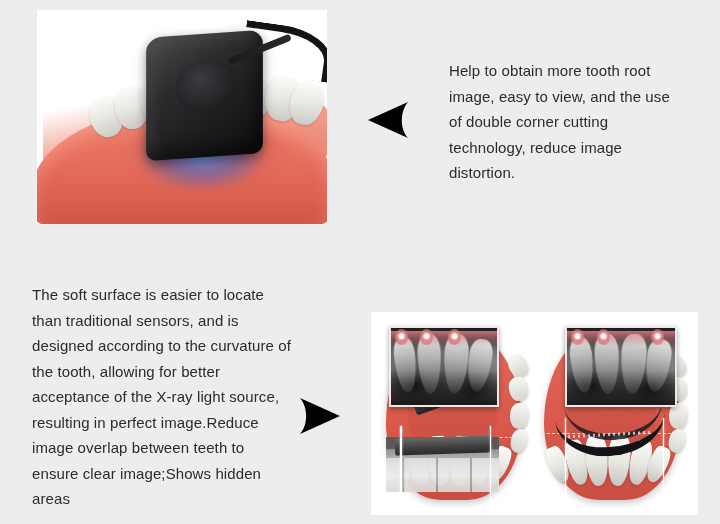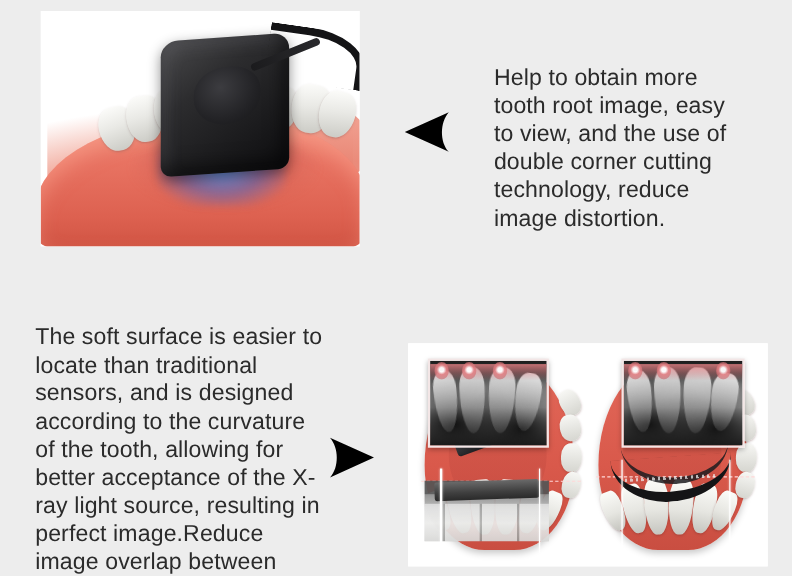--- a/index.html
+++ b/index.html
@@ -130,25 +130,25 @@
     transform: rotate(-22deg);
   }
 
   
   #text-right {
     position: absolute;
     left: 449px; top: 58px; width: 232px;
   }
   #text-left {
     position: absolute;
-    left: 32px; top: 294px; width: 262px;
+    left: 32px; top: 282px; width: 262px;
   }
   .para {
     color: #2b2b2b;
-    font-size: 21px;
+    font-size: 15px;
     line-height: 25.5px;
     letter-spacing: .1px;
   }
 
   
   .arrow {
     position: absolute;
     width: 46px; height: 40px;
   }
   #arrow-left  { left: 366px; top: 100px; }

